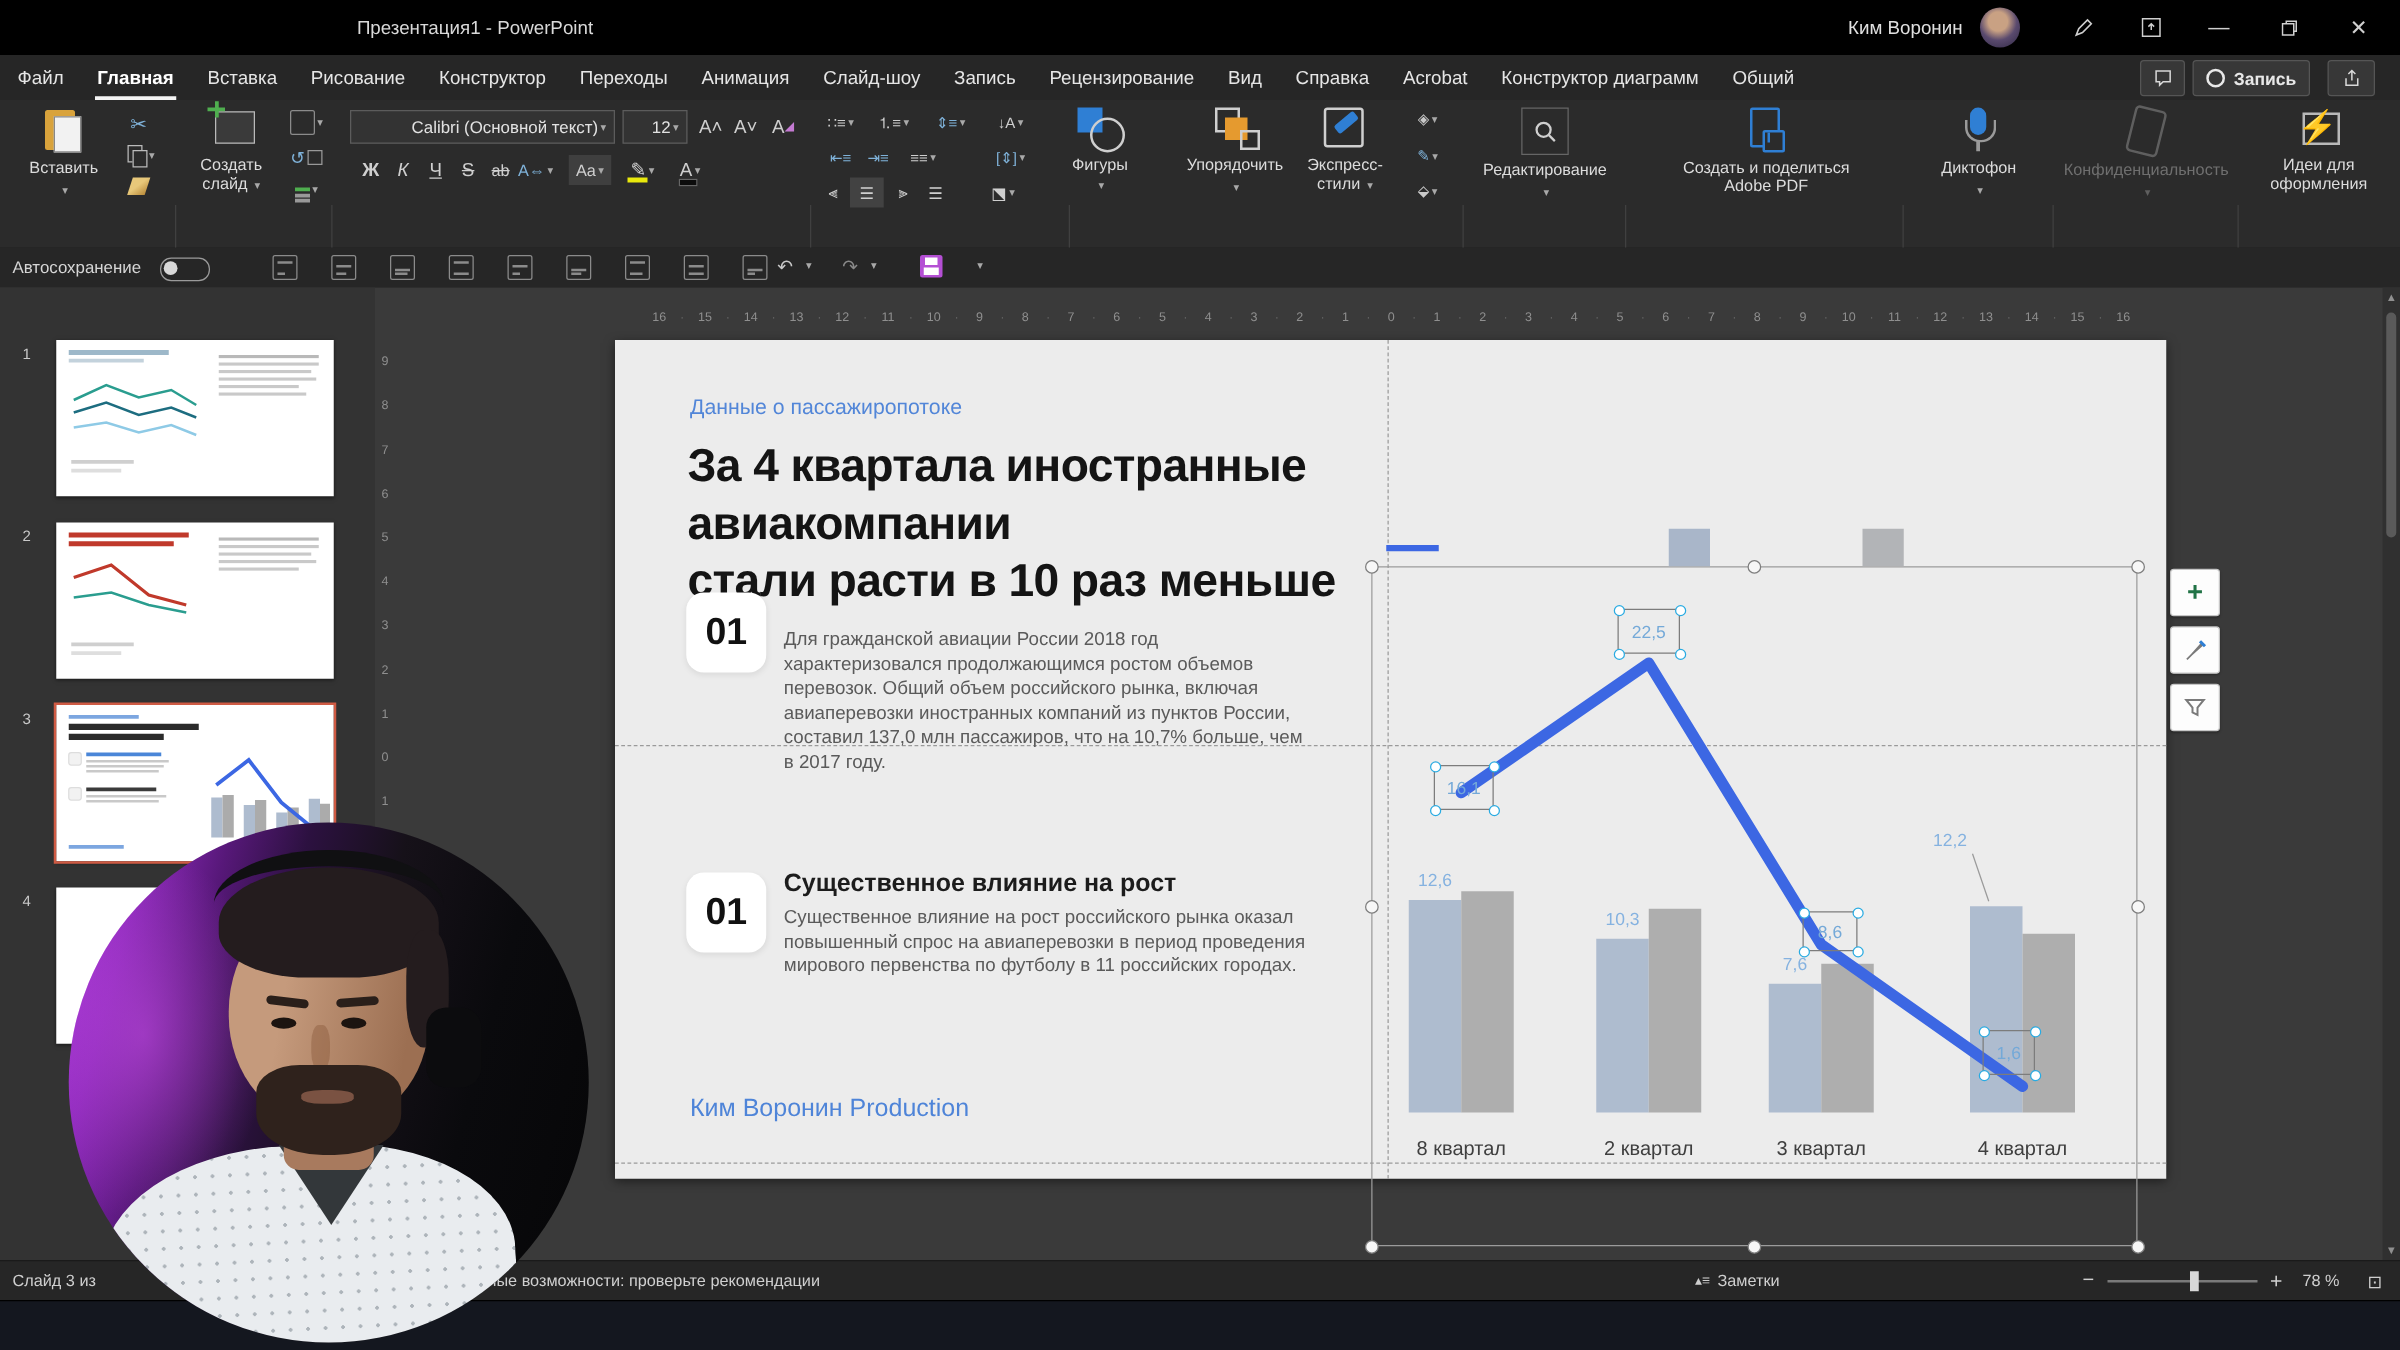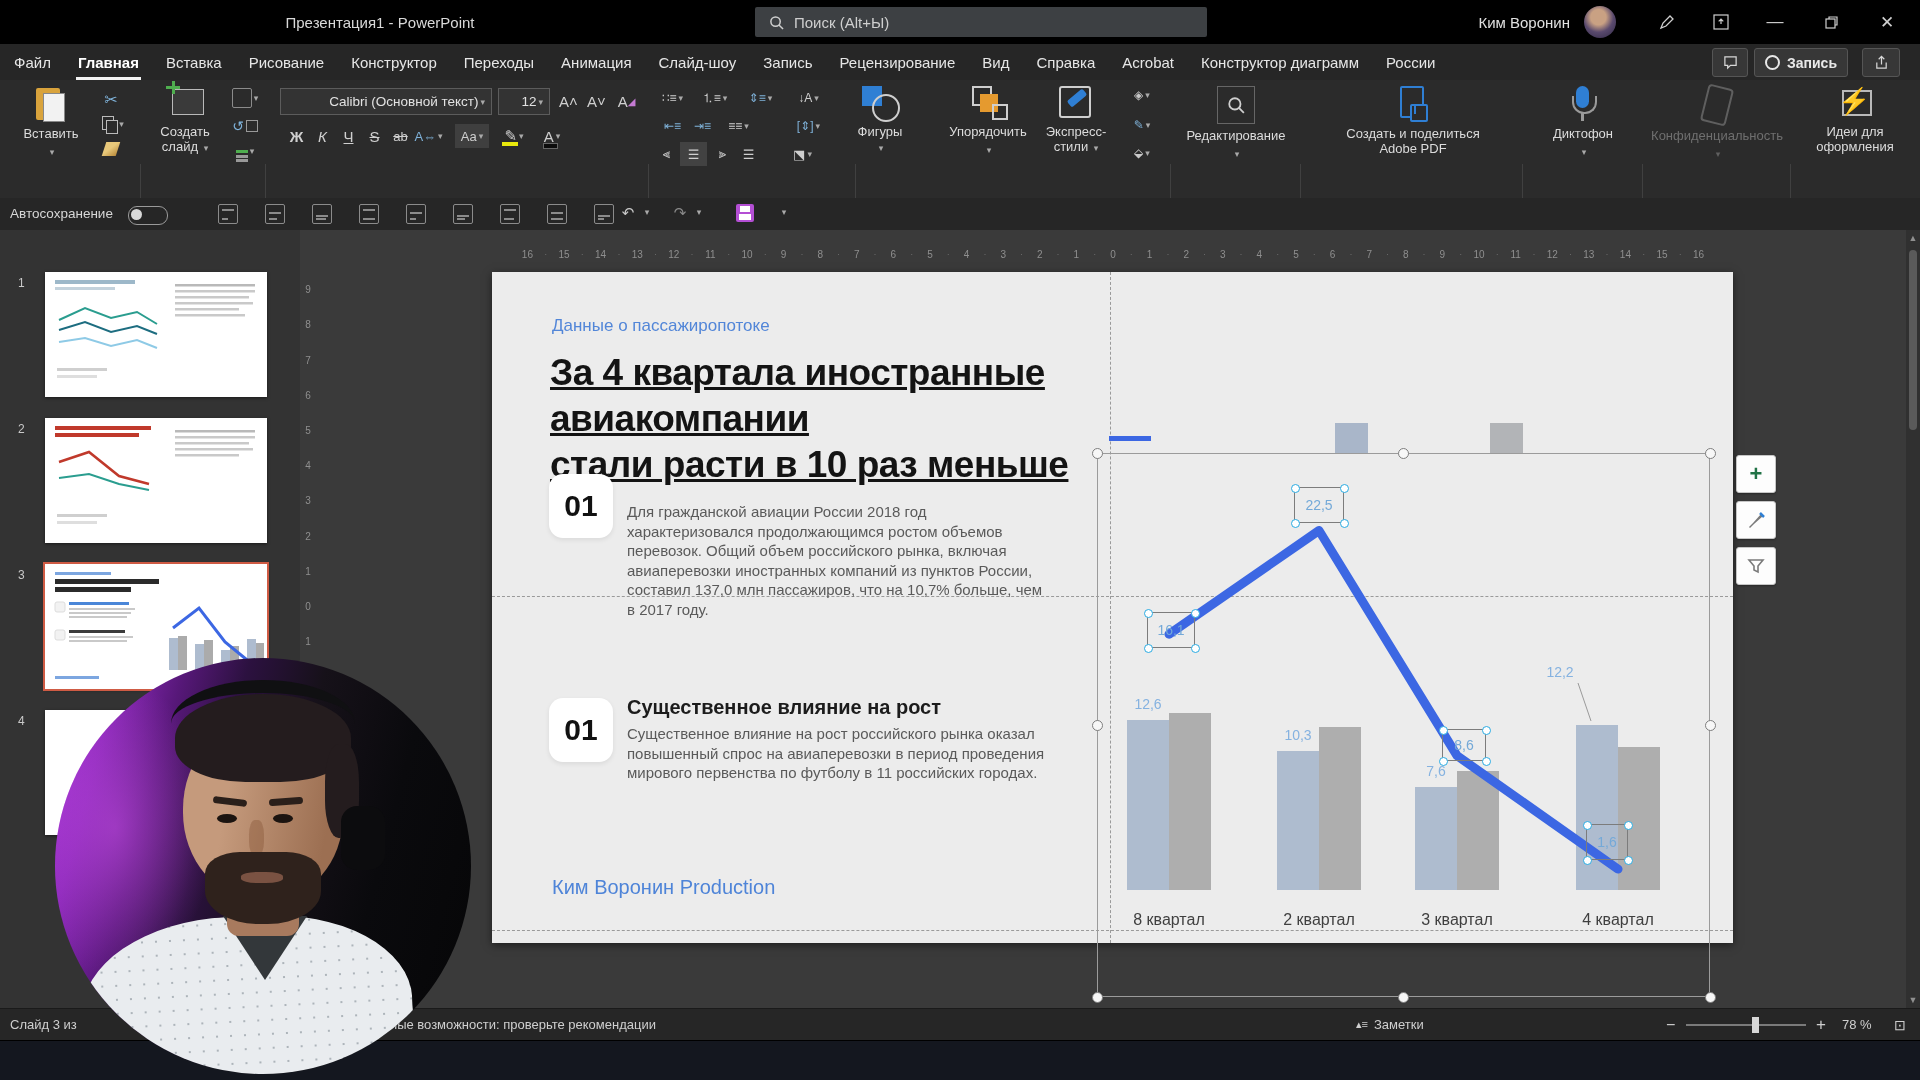--- a/index.html
+++ b/index.html
@@ -48,21 +48,21 @@
   .thumb{left:45px;width:222px;height:125px;background:#fff;box-shadow:0 1px 3px rgba(0,0,0,.5);}
   .thumb.sel{outline:2px solid #cf5b44;}
   .tnum{left:18px;color:#c9c9c9;font-size:12px;}
   .ruler-num{color:#8f8f8f;font-size:10px;transform:translate(-50%,0);}
   .ruler-dot{color:#6f6f6f;font-size:9px;transform:translate(-50%,0);}
   .slide{left:492px;top:272px;width:1241px;height:671px;background:#ececec;box-shadow:0 2px 8px rgba(0,0,0,.5);}
   .guide-v{border-left:1px dashed #9a9a9a;width:0;}
   .guide-h{border-top:1px dashed #9a9a9a;height:0;}
   
   .eyebrow{left:552px;top:316px;color:#5286d8;font-size:17px;}
-  .stitle{left:550px;top:350px;width:760px;color:#141414;font-size:37px;line-height:46px;font-weight:bold;letter-spacing:-0.5px;text-decoration:underline;}
+  .stitle{left:550px;top:350px;width:760px;color:#141414;font-size:37px;line-height:46px;font-weight:bold;letter-spacing:-0.5px;}
   .numbox{width:64px;height:64px;background:#fff;border-radius:14px;box-shadow:0 2px 5px rgba(0,0,0,.08);
           display:flex;align-items:center;justify-content:center;font-size:30px;font-weight:bold;color:#111;}
   .bheading{left:627px;width:430px;font-size:20px;font-weight:bold;}
   .bbody{left:627px;width:420px;font-size:15px;line-height:19.5px;color:#5a5a5a;}
   .sfooter{left:552px;top:876px;color:#4e84d8;font-size:20px;}
   
   #chart{left:1097px;top:453px;width:613px;height:544px;overflow:visible;}
   .cframe{left:0;top:0;width:613px;height:544px;border:1px solid #9b9b9b;box-sizing:border-box;}
   .handle{width:11px;height:11px;border-radius:50%;background:#f7f7f7;border:1.5px solid #7e7e7e;box-sizing:border-box;}
   .dlabel{color:#85b2e0;font-size:14px;text-align:center;}
@@ -84,27 +84,20 @@
     background:linear-gradient(105deg,#b13be0 0%,#8a28b8 13%,#571879 25%,#2c1140 37%,#161119 52%,#0a0a0d 72%,#060607 100%);}
   .webcam *{position:absolute;}
 </style>
 </head>
 <body>
 
 <div id="root">
 
   <div class="abs titlebar">
     <div class="abs tb-title">Презентация1 - PowerPoint</div>
-    <div class="abs tb-search">
-      <svg width="15" height="15" viewBox="0 0 16 16">
-          <circle cx="7" cy="7" r="5" fill="none" stroke="#cfcfcf" stroke-width="1.6"></circle>
-          <line x1="10.6" y1="10.6" x2="15" y2="15" stroke="#cfcfcf" stroke-width="1.6"></line>
-        </svg>
-      <span>Поиск (Alt+Ы)</span>
-    </div>
     <div class="abs tb-user" style="right:350px;">Ким Воронин</div>
     <div class="abs avatar"></div>
     <div class="abs tb-ico" style="left:1644px;">
       <svg width="16" height="16" viewBox="0 0 16 16">
           <path d="M2 14 L4 9 L11 2 L14 5 L7 12 Z" fill="none" stroke="#cfcfcf" stroke-width="1.3"></path>
         </svg>
     </div>
     <div class="abs tb-ico" style="left:1698px;">
       <svg width="16" height="16" viewBox="0 0 16 16">
           <rect x="1" y="1" width="14" height="14" fill="none" stroke="#cfcfcf" stroke-width="1.2"></rect>
@@ -130,21 +123,21 @@
         <span class="tab">Конструктор</span>
         <span class="tab">Переходы</span>
         <span class="tab">Анимация</span>
         <span class="tab">Слайд-шоу</span>
         <span class="tab">Запись</span>
         <span class="tab">Рецензирование</span>
         <span class="tab">Вид</span>
         <span class="tab">Справка</span>
         <span class="tab">Acrobat</span>
         <span class="tab">Конструктор диаграмм</span>
-        <span class="tab">России</span>
+        <span class="tab">Общий</span>
       </div>
     <div class="abs pillbtn" style="left:1712px;top:4px;width:34px;height:27px;">
       <svg width="15" height="15" viewBox="0 0 16 16">
           <path d="M2 2 H14 V11 H8 L5 14 V11 H2 Z" fill="none" stroke="#d8d8d8" stroke-width="1.3"></path>
         </svg>
     </div>
     <div class="abs pillbtn" style="left:1754px;top:4px;width:92px;height:27px;font-weight:bold;">
       <span style="width:11px;height:11px;border:2px solid #e8e8e8;border-radius:50%;display:inline-block;"></span>
       <span>Запись</span>
     </div>

